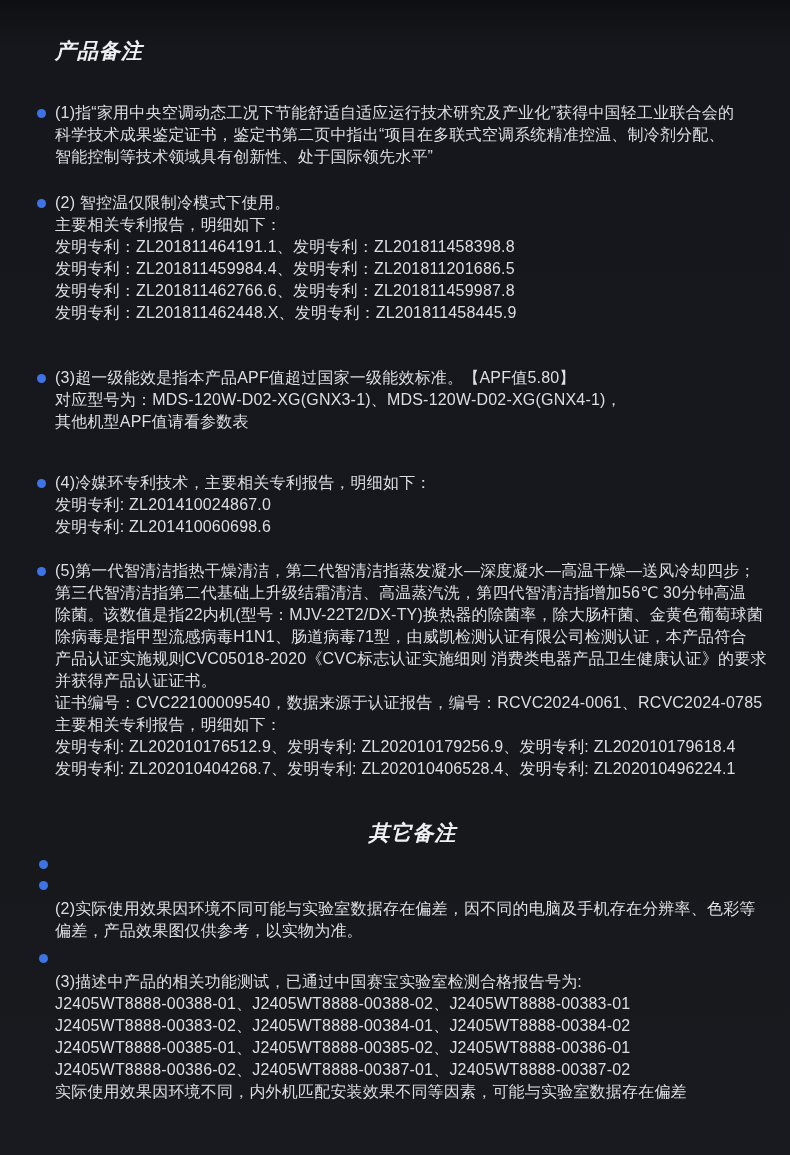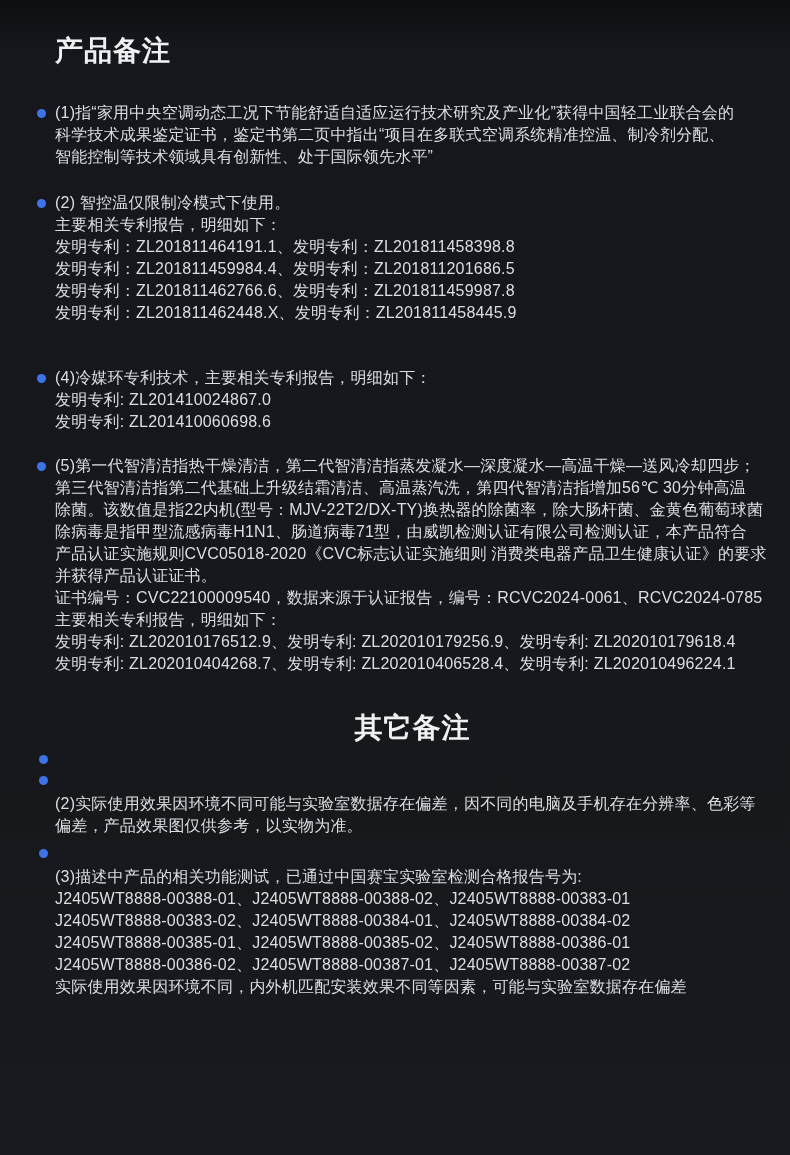--- a/index.html
+++ b/index.html
@@ -14,25 +14,26 @@
     font-family: "Liberation Sans", "DejaVu Sans", sans-serif;
   }
   .page {
     box-sizing: border-box;
     width: 790px;
     height: 1155px;
     padding: 36px 20px 0 55px;
   }
   .section-title {
     margin: 0;
-    font-size: 28px;
+    font-size: 21px;
     line-height: 30px;
     font-weight: bold;
     color: #eef0f2;
     letter-spacing: 1px;
+    font-style: italic;
   }
   .section-title.first {
     margin-bottom: 27px;
   }
   .section-title.second {
     margin-top: 38px;
     text-align: center;
   }
   .note-item {
     position: relative;
@@ -81,20 +82,26 @@
   <div class="note-item m2">
     <span class="dot"></span>
     <p class="note-text">(2) 智控温仅限制冷模式下使用。
 主要相关专利报告，明细如下：
 发明专利：ZL201811464191.1、发明专利：ZL201811458398.8
 发明专利：ZL201811459984.4、发明专利：ZL201811201686.5
 发明专利：ZL201811462766.6、发明专利：ZL201811459987.8
 发明专利：ZL201811462448.X、发明专利：ZL201811458445.9</p>
   </div>
 
+  <div class="note-item m3">
+    <span class="dot"></span>
+    <p class="note-text">(3)超一级能效是指本产品APF值超过国家一级能效标准。【APF值5.80】
+对应型号为：MDS-120W-D02-XG(GNX3-1)、MDS-120W-D02-XG(GNX4-1)，
+其他机型APF值请看参数表</p>
+  </div>
 
   <div class="note-item m4">
     <span class="dot"></span>
     <p class="note-text">(4)冷媒环专利技术，主要相关专利报告，明细如下：
 发明专利: ZL201410024867.0
 发明专利: ZL201410060698.6</p>
   </div>
 
   <div class="note-item">
     <span class="dot"></span>

